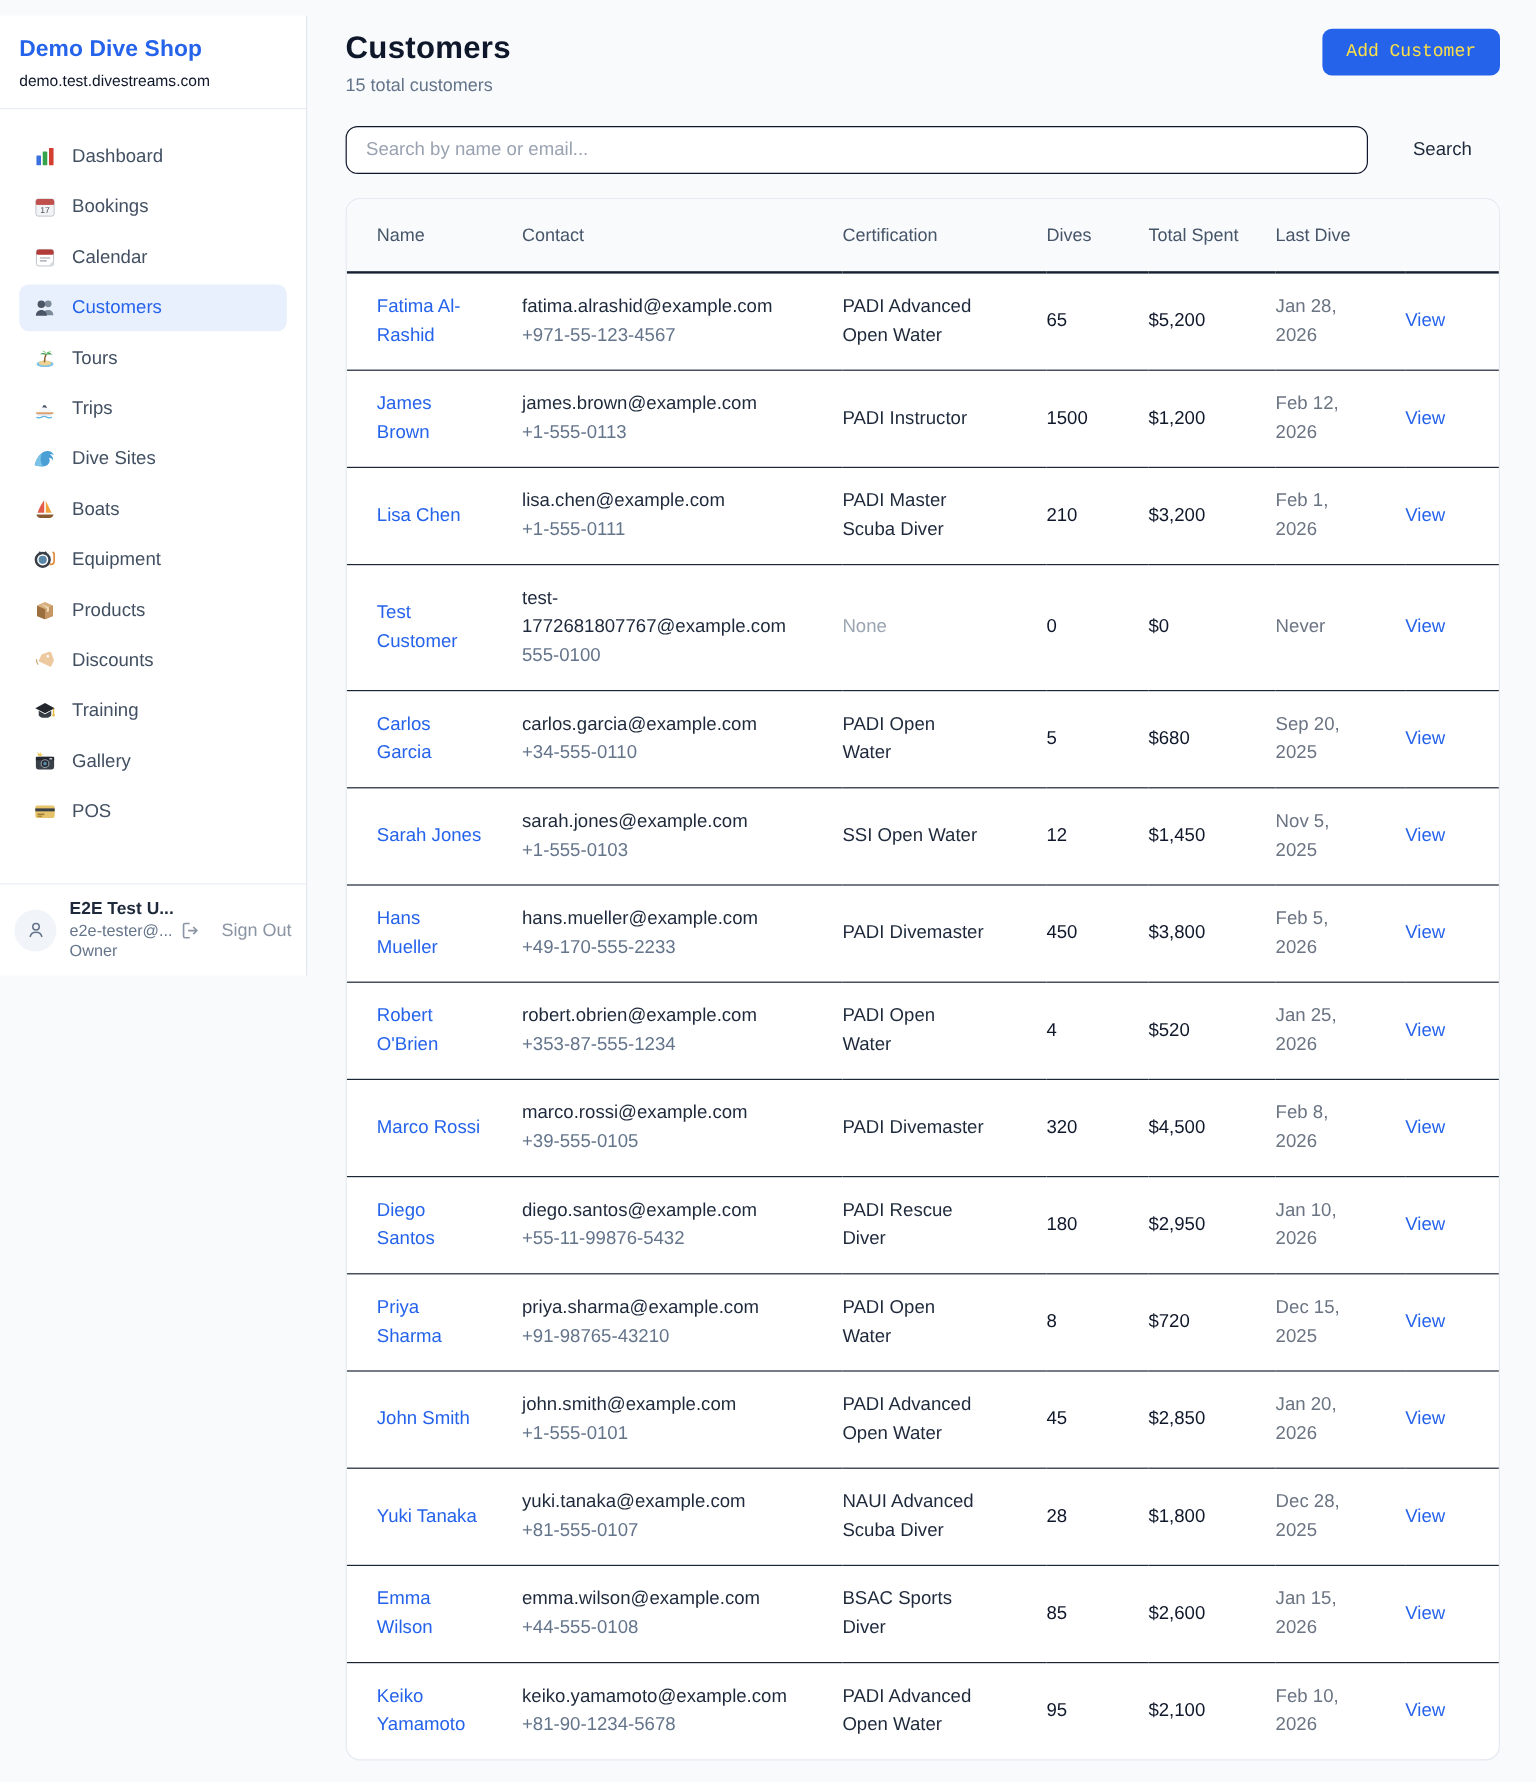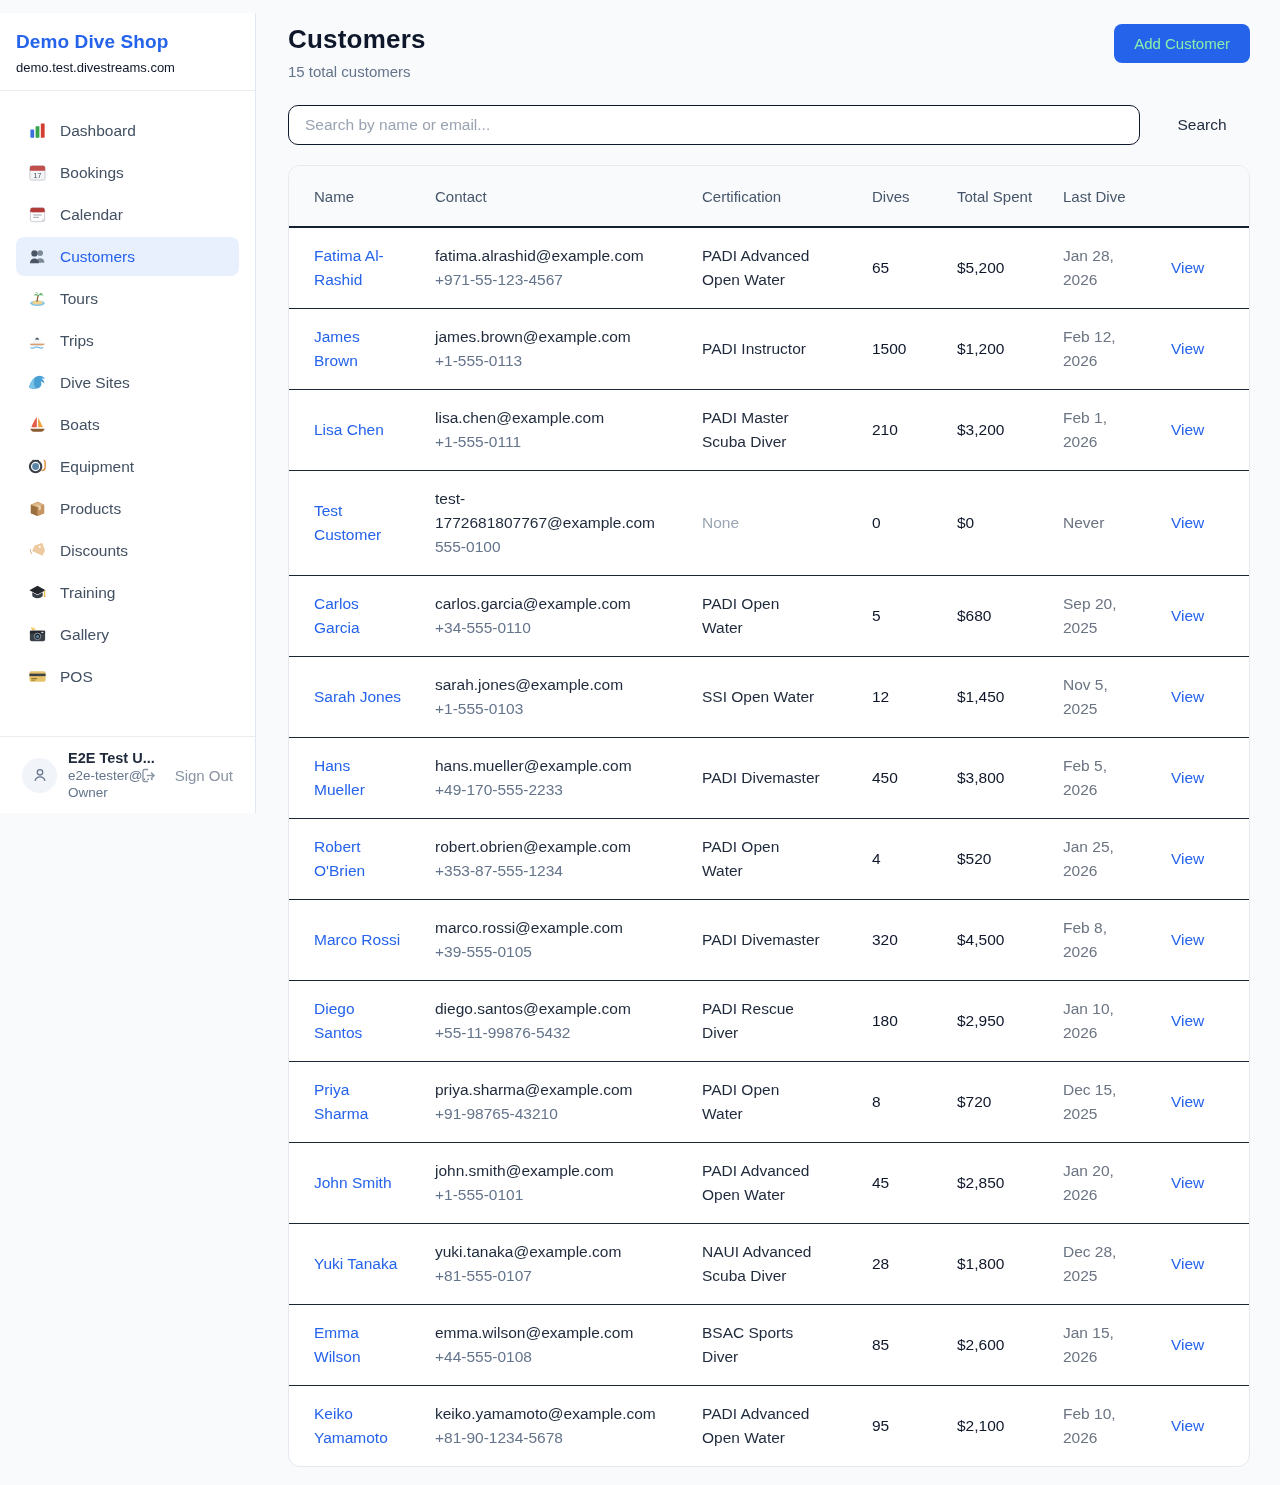--- a/index.html
+++ b/index.html
@@ -23,41 +23,41 @@
   .nav { flex:1; padding:20px 16px 0; overflow:hidden; }
   .nav-item {
     display:flex; align-items:center; gap:13px;
     padding:10px 12px; margin-bottom:3px;
     border-radius:8px; font-size:15.5px; color:#425062;
     cursor:pointer; white-space:nowrap;
   }
   .nav-item.active { background:#e9f0fd; color:#2563eb; }
   .nav-icon { width:19px; height:19px; flex:0 0 19px; display:flex; }
   .user-box {
-    border-top:1px solid #e9edf2; padding:13px 22px;
+    border-top:1px solid #e9edf2; padding:13px 12px;
     display:flex; align-items:center; gap:11px;
   }
   .avatar {
     width:35px; height:35px; border-radius:50%; background:#f1f5f9;
     display:flex; align-items:center; justify-content:center; flex:0 0 35px;
   }
   .user-meta { min-width:0; }
   .user-name { font-size:14.5px; font-weight:bold; color:#1e293b; white-space:nowrap; }
   .user-email, .user-role { font-size:13.5px; color:#64748b; margin-top:2px; white-space:nowrap; }
   .signout { margin-left:auto; display:flex; align-items:flex-start; gap:18px;
     color:#8a94a3; font-size:15px; cursor:pointer; white-space:nowrap; background:none; border:none;
     font-family:inherit; }
   
   .main { margin-left:256px; padding:24px 30px 0 32px; }
   .page-head { display:flex; align-items:flex-start; justify-content:space-between; }
   .page-title { font-size:26px; font-weight:bold; color:#0f172a; letter-spacing:.2px; }
   .page-subtitle { font-size:15px; color:#64748b; margin-top:8px; }
   .btn-primary {
-    background:#2563eb; color:#86efac; border:none; border-radius:8px;
-    padding:11px 20px; font-size:15px; font-weight:500; font-family:Liberation Sans, sans-serif; cursor:pointer;
+    background:#2563eb; color:#fde047; border:none; border-radius:8px;
+    padding:11px 20px; font-size:15px; font-weight:500; font-family:Liberation Mono, monospace; cursor:pointer;
   }
   .search-row { display:flex; align-items:center; margin-top:25px;gap:14px; }
   .search-input {
     flex:1; height:40px; background:#fff;
     border:1.5px solid #0f172a; border-radius:10px;
     padding:0 16px; font-size:15.5px; font-family:inherit; color:#0f172a;
   }
   .search-input::placeholder { color:#9aa3b2; }
   .search-btn {
     width:96px; text-align:center; background:none; border:none;

